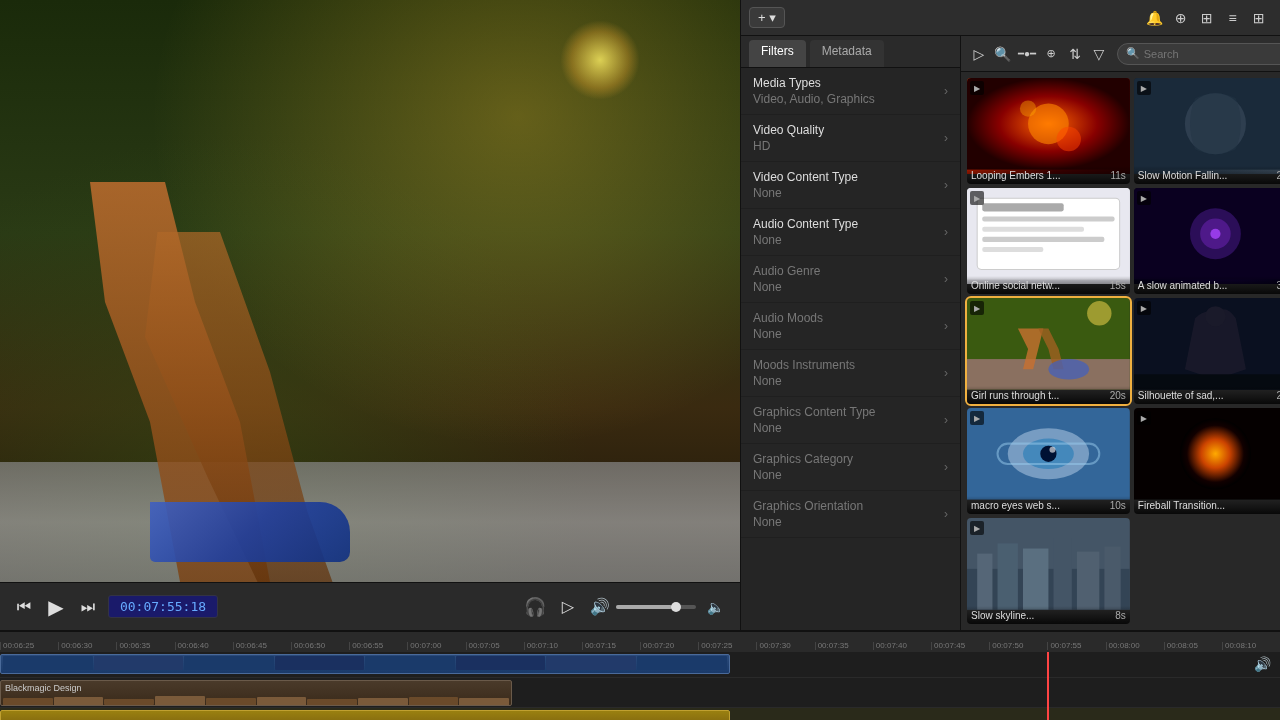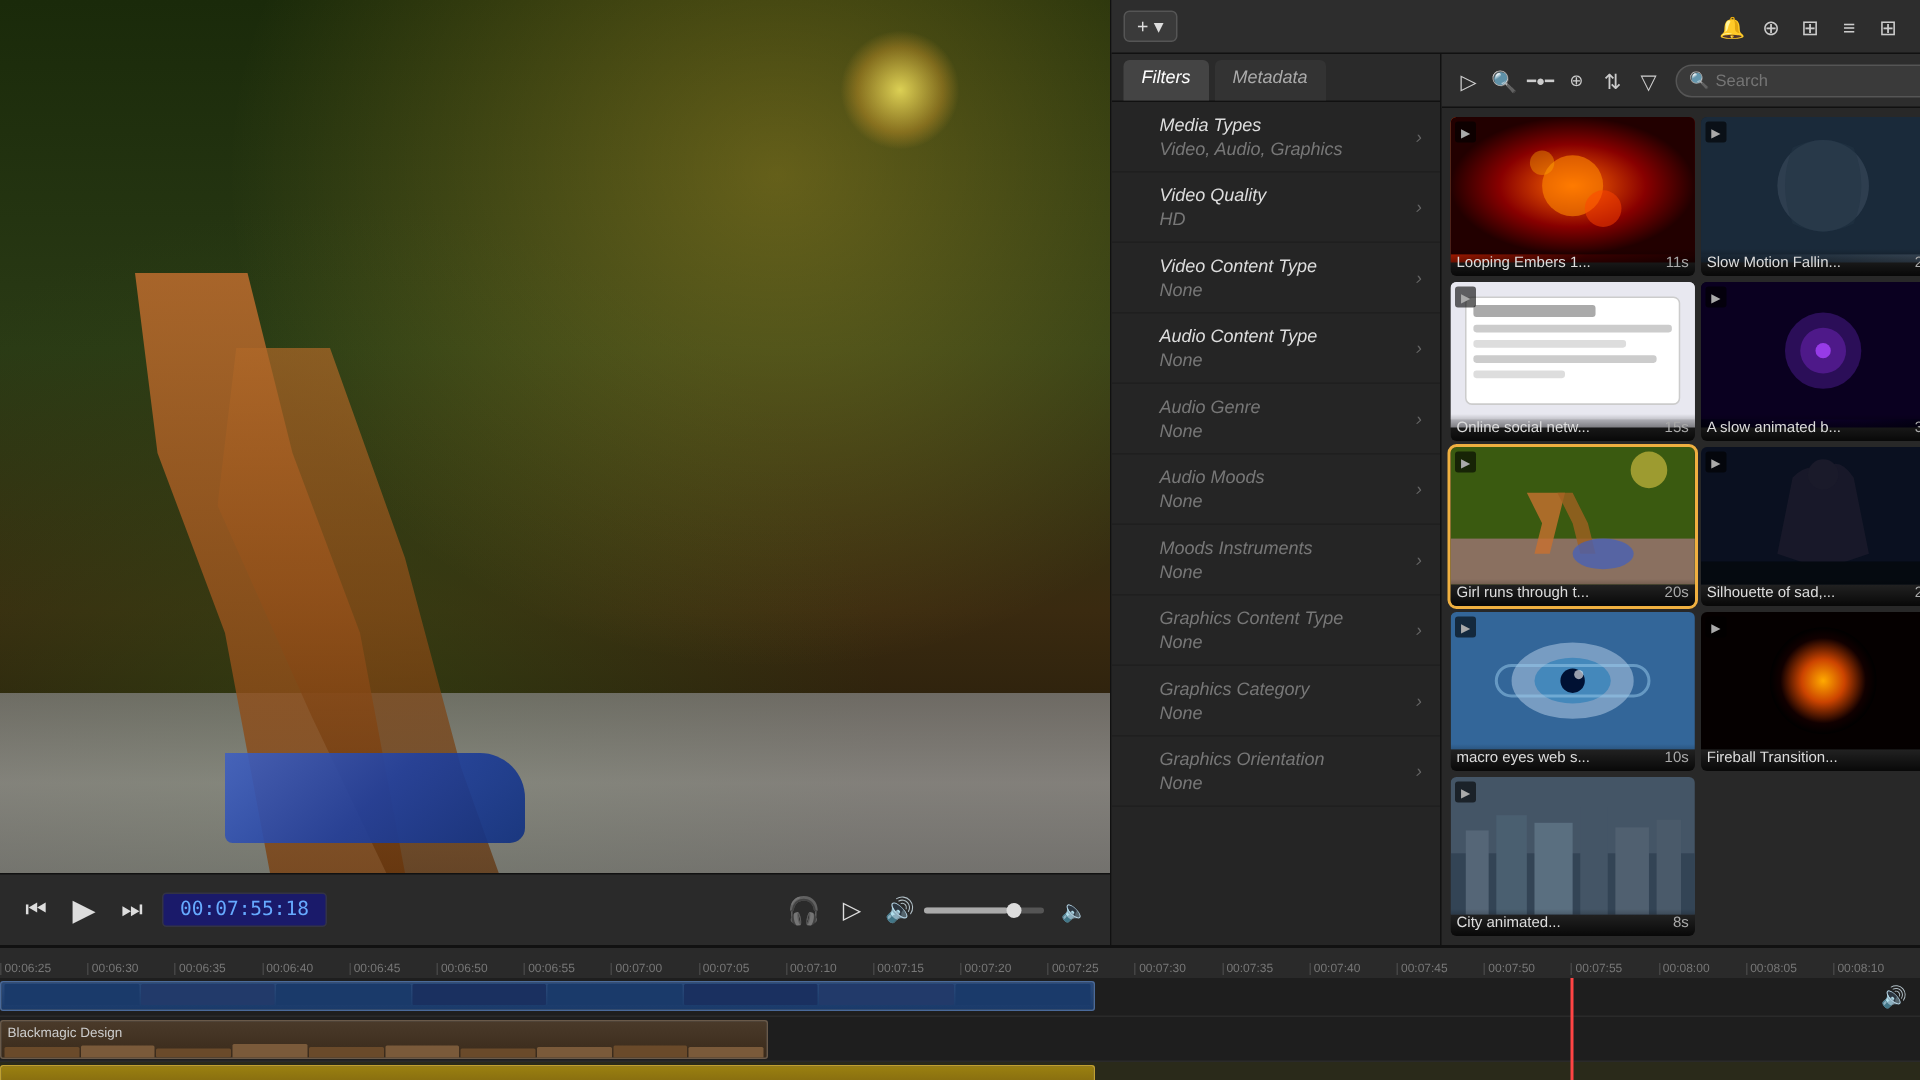--- a/index.html
+++ b/index.html
@@ -202,21 +202,20 @@
     }
 
     
     .filter-panel {
       width: 220px;
       background: #252525;
       border-right: 1px solid #111;
       display: flex;
       flex-direction: column;
       overflow: hidden;
-      font-style: italic;
     }
     .filter-tabs {
       display: flex;
       height: 32px;
       border-bottom: 1px solid #111;
       background: #2a2a2a;
       padding: 4px 8px 0;
       gap: 4px;
     }
     .filter-tab {
@@ -236,21 +235,21 @@
       flex: 1;
     }
     .filter-item {
       display: flex;
       align-items: center;
       justify-content: space-between;
       padding: 8px 12px;
       border-bottom: 1px solid #1f1f1f;
       cursor: pointer;
     }
-    .filter-item-content { flex: 1; margin-left: 20px; }
+    .filter-item-content { flex: 1; }
     .filter-item-title {
       font-size: 12px;
       color: #ddd;
       margin-bottom: 2px;
     }
     .filter-item-sub {
       font-size: 12px;
       color: #777;
     }
     .filter-item-arrow {
@@ -742,21 +741,21 @@
                   <rect x="0" y="50" width="160" height="40" fill="#334455"></rect>
                   <rect x="10" y="35" width="15" height="55" fill="#556677"></rect>
                   <rect x="30" y="25" width="20" height="65" fill="#4a5f70"></rect>
                   <rect x="55" y="30" width="25" height="60" fill="#5a6f80"></rect>
                   <rect x="85" y="20" width="18" height="70" fill="#445566"></rect>
                   <rect x="108" y="33" width="22" height="57" fill="#506070"></rect>
                   <rect x="135" y="28" width="16" height="62" fill="#4a5a6a"></rect>
                 </svg>
               </div>
               <div class="thumb-label">
-                <span>City animated...</span>
+                <span>Slow skyline...</span>
               </div>
               <div class="thumb-duration">8s</div>
               <div class="thumb-type-badge">▶</div>
             </div>
 
           </div>
         </div>
       </div>
     </div>
   </div>

